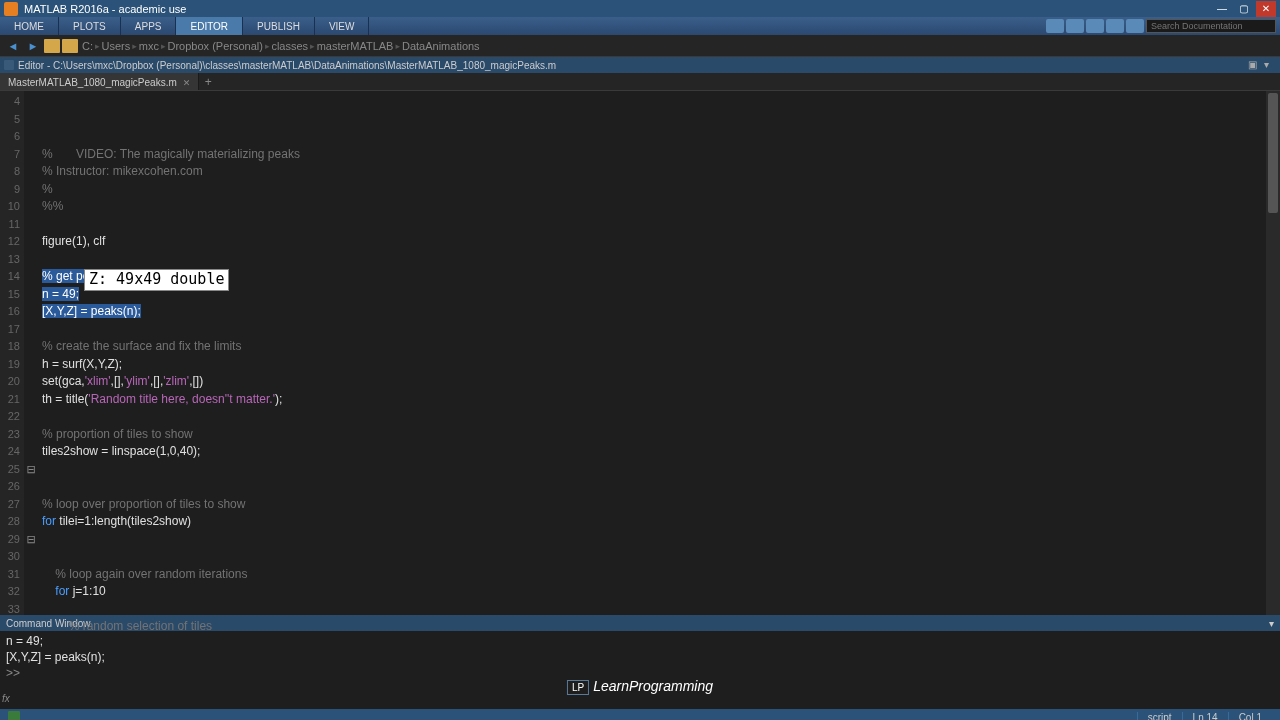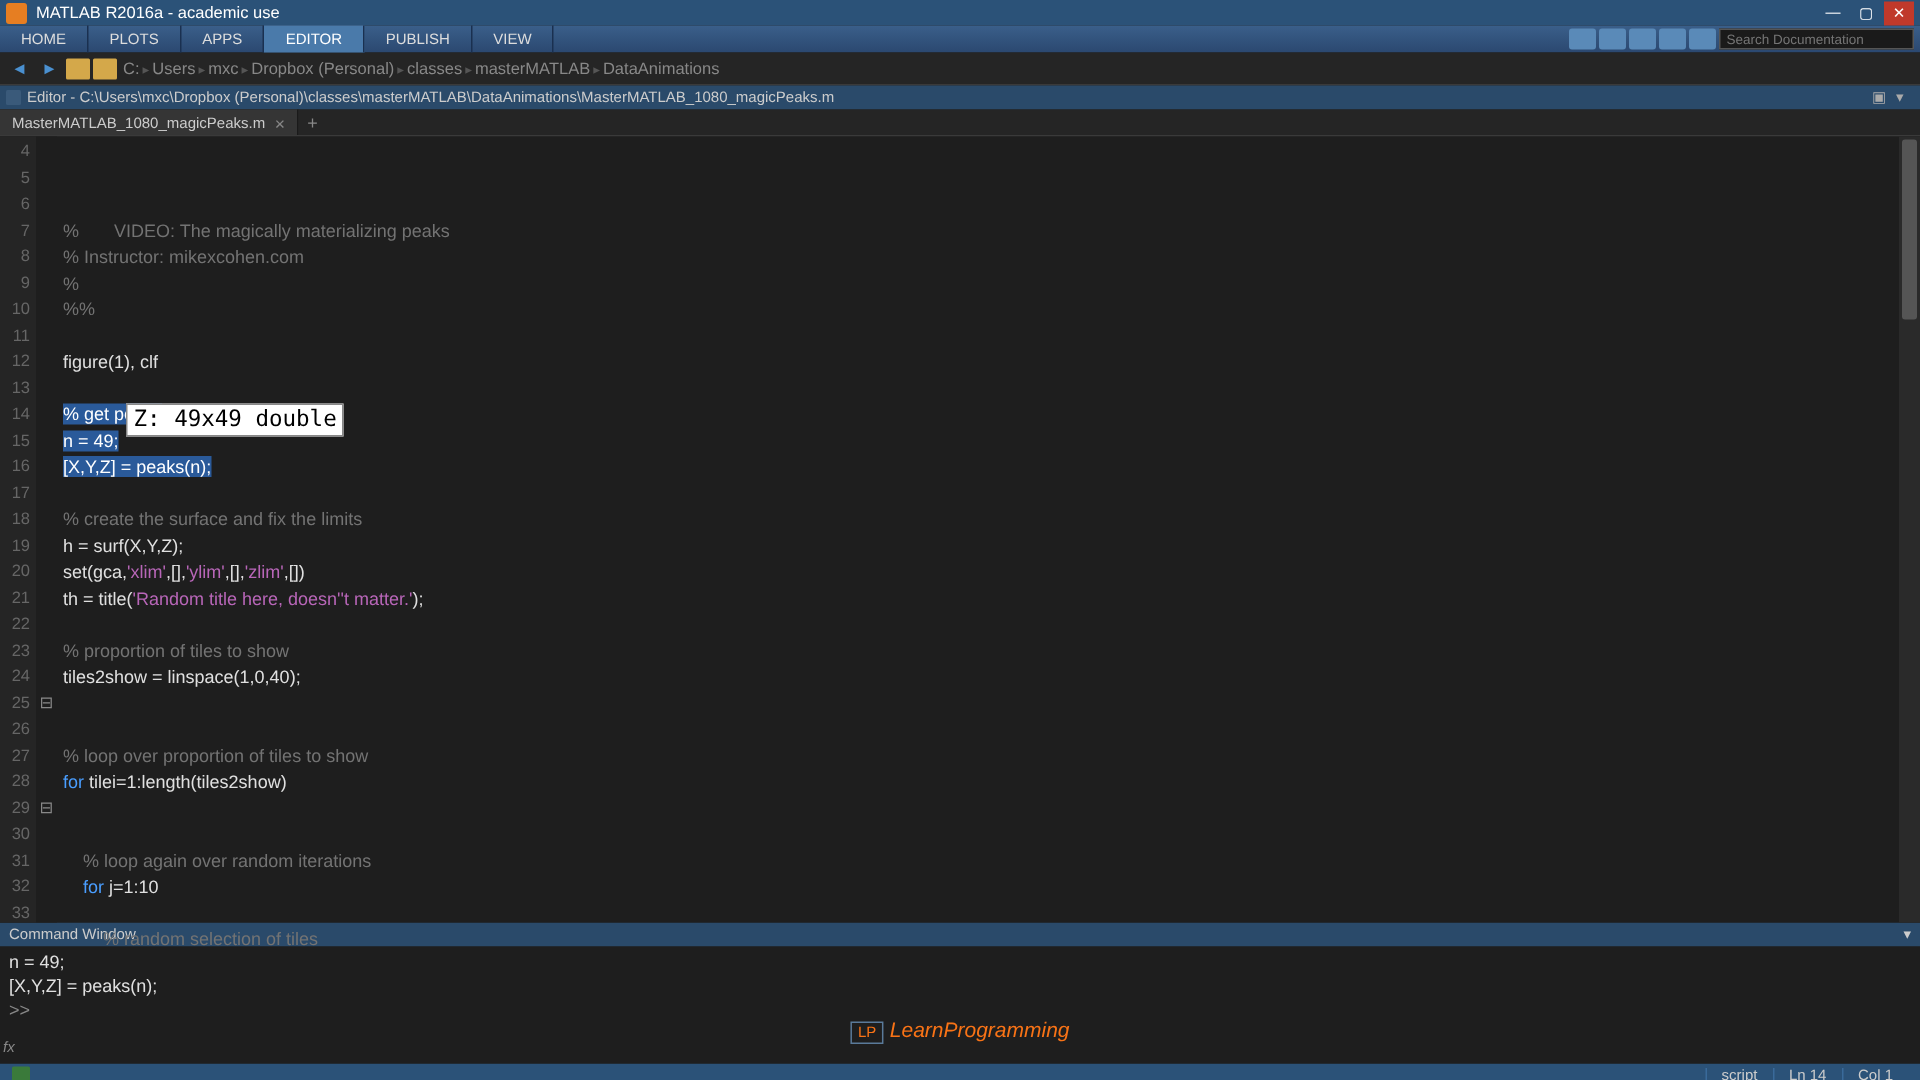--- a/index.html
+++ b/index.html
@@ -58,21 +58,21 @@
 .cmdheader .ract { margin-left: auto; }
 .cmdwin { background: #1e1e1e; height: 78px; padding: 2px 6px; font-family: Consolas, monospace; font-size: 12px; line-height: 16px; color: #e0e0e0; position: relative; }
 .cmdwin .prompt { color: #888; }
 .cmdwin .ccomment { color: #4ec94e; }
 .cmdwin .fx { position: absolute; left: 2px; bottom: 2px; color: #888; font-style: italic; font-size: 10px; }
 
 .statusbar { background: #2b5278; height: 16px; display: flex; align-items: center; padding: 0 8px; color: #ccc; font-size: 10px; }
 .statusbar .ready { width: 12px; height: 12px; background: #3a7a3a; border-radius: 1px; margin-right: auto; }
 .statusbar .sitem { padding: 0 10px; border-left: 1px solid #3a6a9a; }
 
-.watermark { position: absolute; left: 50%; top: 678px; transform: translateX(-50%); color: #f97316; font-size: 14px; font-style: italic; pointer-events: none; }
+.watermark { position: absolute; left: 50%; top: 678px; transform: translateX(-50%); color: #ffffff; font-size: 14px; font-style: italic; pointer-events: none; }
 .watermark .lp { display: inline-block; border: 1px solid #5a7a9a; padding: 1px 4px; margin-right: 4px; font-style: normal; font-size: 10px; }
 </style>
 </head>
 <body>
 
 <div class="titlebar">
   <div class="logo"></div>
   <div class="title">MATLAB R2016a - academic use</div>
   <div class="winbtns">
     <div class="winbtn">—</div>

